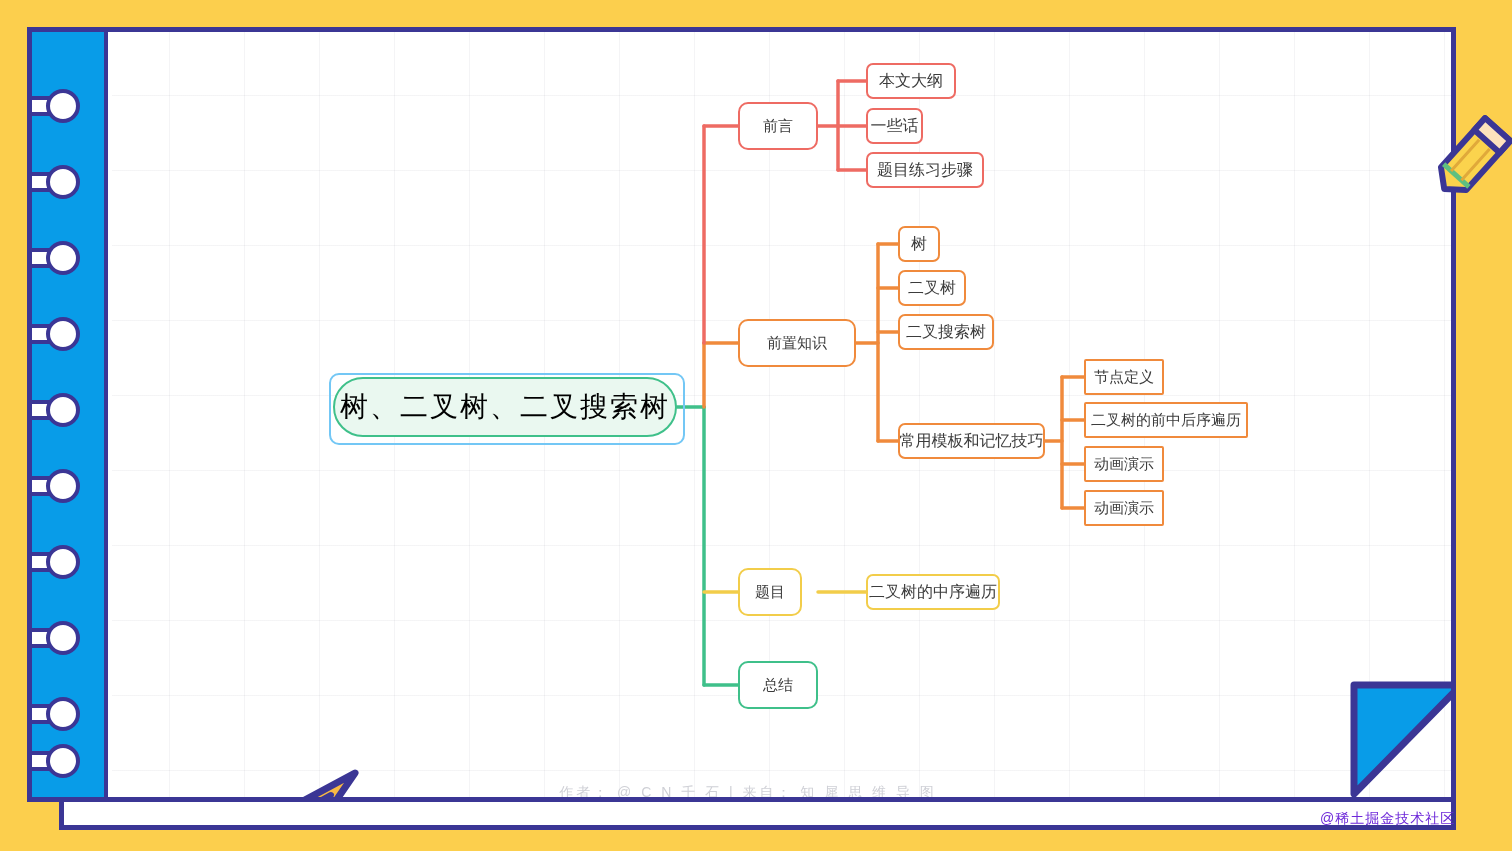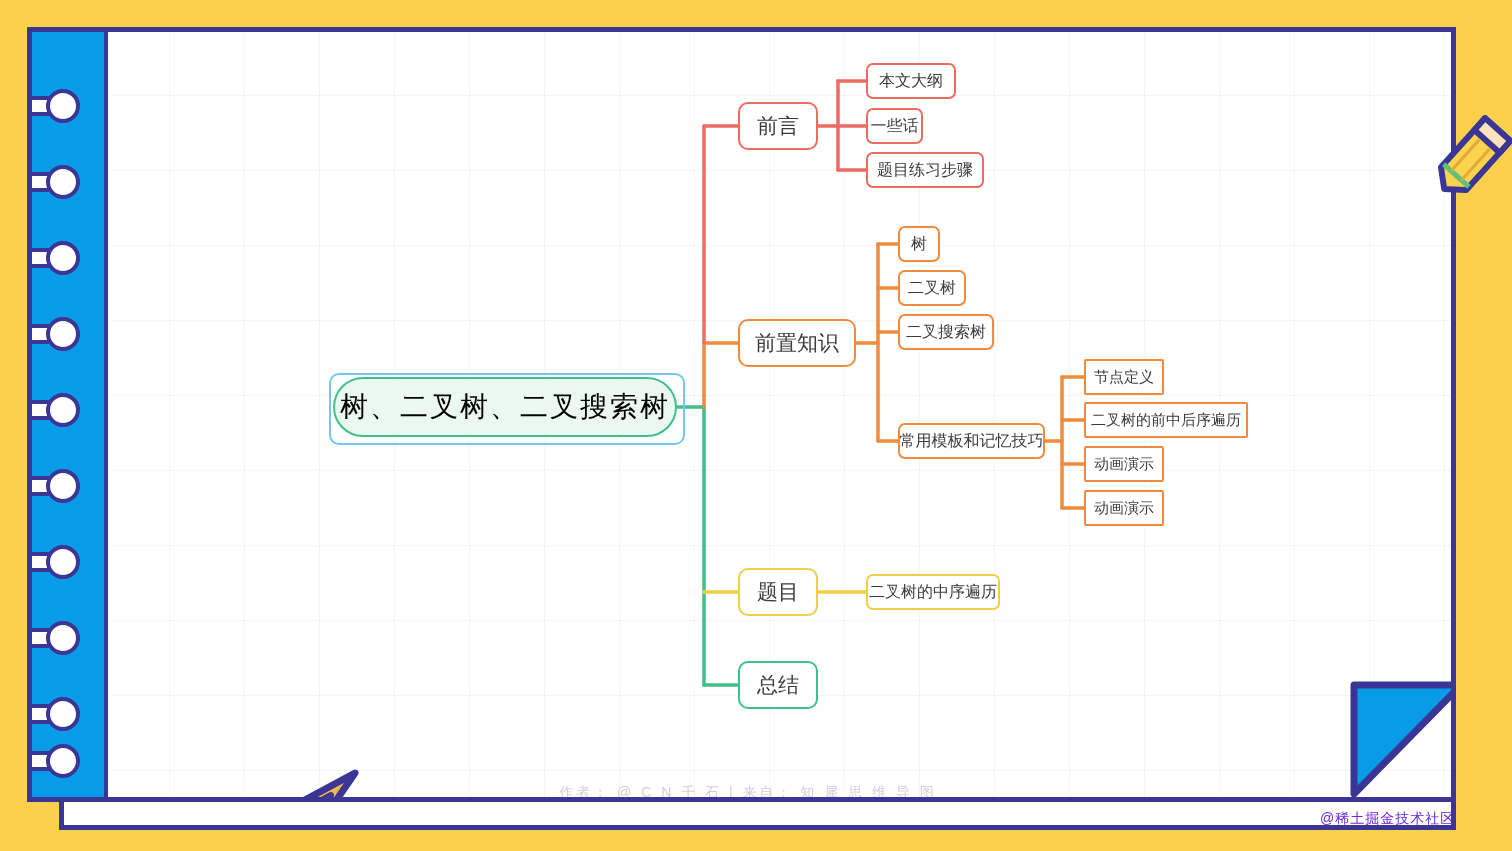--- a/index.html
+++ b/index.html
@@ -63,21 +63,21 @@
     justify-content:center;background:#ffffff;white-space:nowrap;
     color:#3c3c3c;border-radius:8px;
   }
   .root{
     background:#eaf8f0;border:2px solid #3fc08a;border-radius:34px;
     color:#000000;font-size:28px;letter-spacing:2px;
   }
   .root-sel{
     position:absolute;border:2px solid #73c7f5;border-radius:10px;background:transparent;
   }
-  .lvl1{border-width:2px;border-style:solid;font-size:21px;border-radius:10px;}
+  .lvl1{border-width:2px;border-style:solid;font-size:15px;border-radius:10px;}
   .lvl2{border-width:2px;border-style:solid;font-size:16px;border-radius:7px;}
   .lvl3{border-width:2px;border-style:solid;font-size:15px;border-radius:2px;}
 
   .footer-credit{
     position:absolute;left:0;top:752px;width:1432px;text-align:center;
     font-size:14px;color:#cfd0d6;letter-spacing:3px;
   }
 </style>
 </head>
 <body>
@@ -172,21 +172,21 @@
 
           <path d="M786,560 L834,560" stroke="#f2cd4a"></path>
         </g>
       </svg>
 
       <div class="root-sel" style="left:297px;top:341px;width:352px;height:68px;"></div>
       <div class="node root" style="left:301px;top:345px;width:344px;height:60px;">树、二叉树、二叉搜索树</div>
 
       <div class="node lvl1" style="left:706px;top:70px;width:80px;height:48px;border-color:#ee6b63;">前言</div>
       <div class="node lvl1" style="left:706px;top:287px;width:118px;height:48px;border-color:#f08a3c;">前置知识</div>
-      <div class="node lvl1" style="left:706px;top:536px;width:80px;height:48px;border-color:#f2cd4a;">题目</div>
+      <div class="node lvl1" style="left:706px;top:536px;width:64px;height:48px;border-color:#f2cd4a;">题目</div>
       <div class="node lvl1" style="left:706px;top:629px;width:80px;height:48px;border-color:#3fc08a;">总结</div>
 
       <div class="node lvl2" style="left:834px;top:31px;width:90px;height:36px;border-color:#ee6b63;">本文大纲</div>
       <div class="node lvl2" style="left:834px;top:76px;width:57px;height:36px;border-color:#ee6b63;">一些话</div>
       <div class="node lvl2" style="left:834px;top:120px;width:118px;height:36px;border-color:#ee6b63;">题目练习步骤</div>
 
       <div class="node lvl2" style="left:866px;top:194px;width:42px;height:36px;border-color:#f08a3c;">树</div>
       <div class="node lvl2" style="left:866px;top:238px;width:68px;height:36px;border-color:#f08a3c;">二叉树</div>
       <div class="node lvl2" style="left:866px;top:282px;width:96px;height:36px;border-color:#f08a3c;">二叉搜索树</div>
       <div class="node lvl2" style="left:866px;top:391px;width:147px;height:36px;border-color:#f08a3c;">常用模板和记忆技巧</div>

